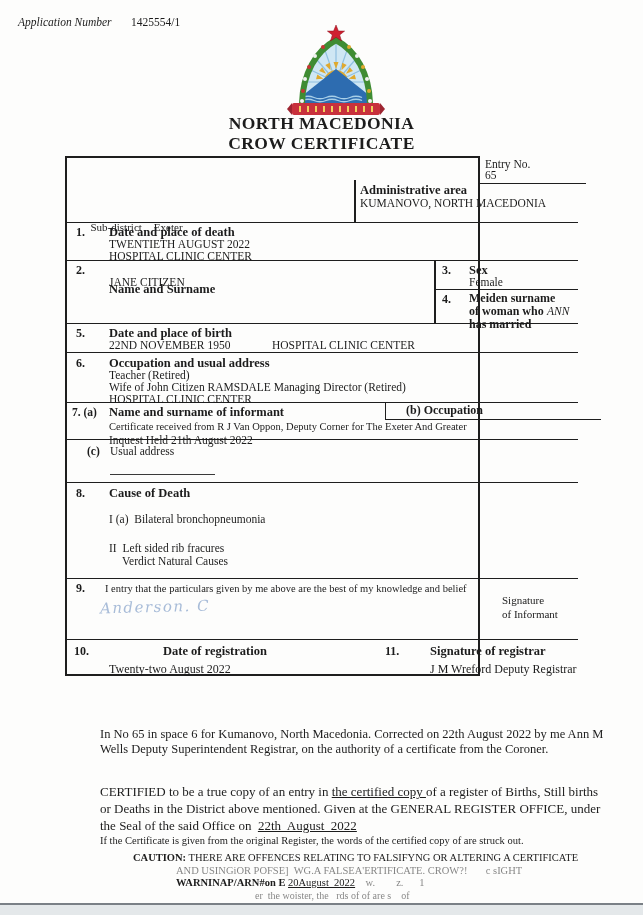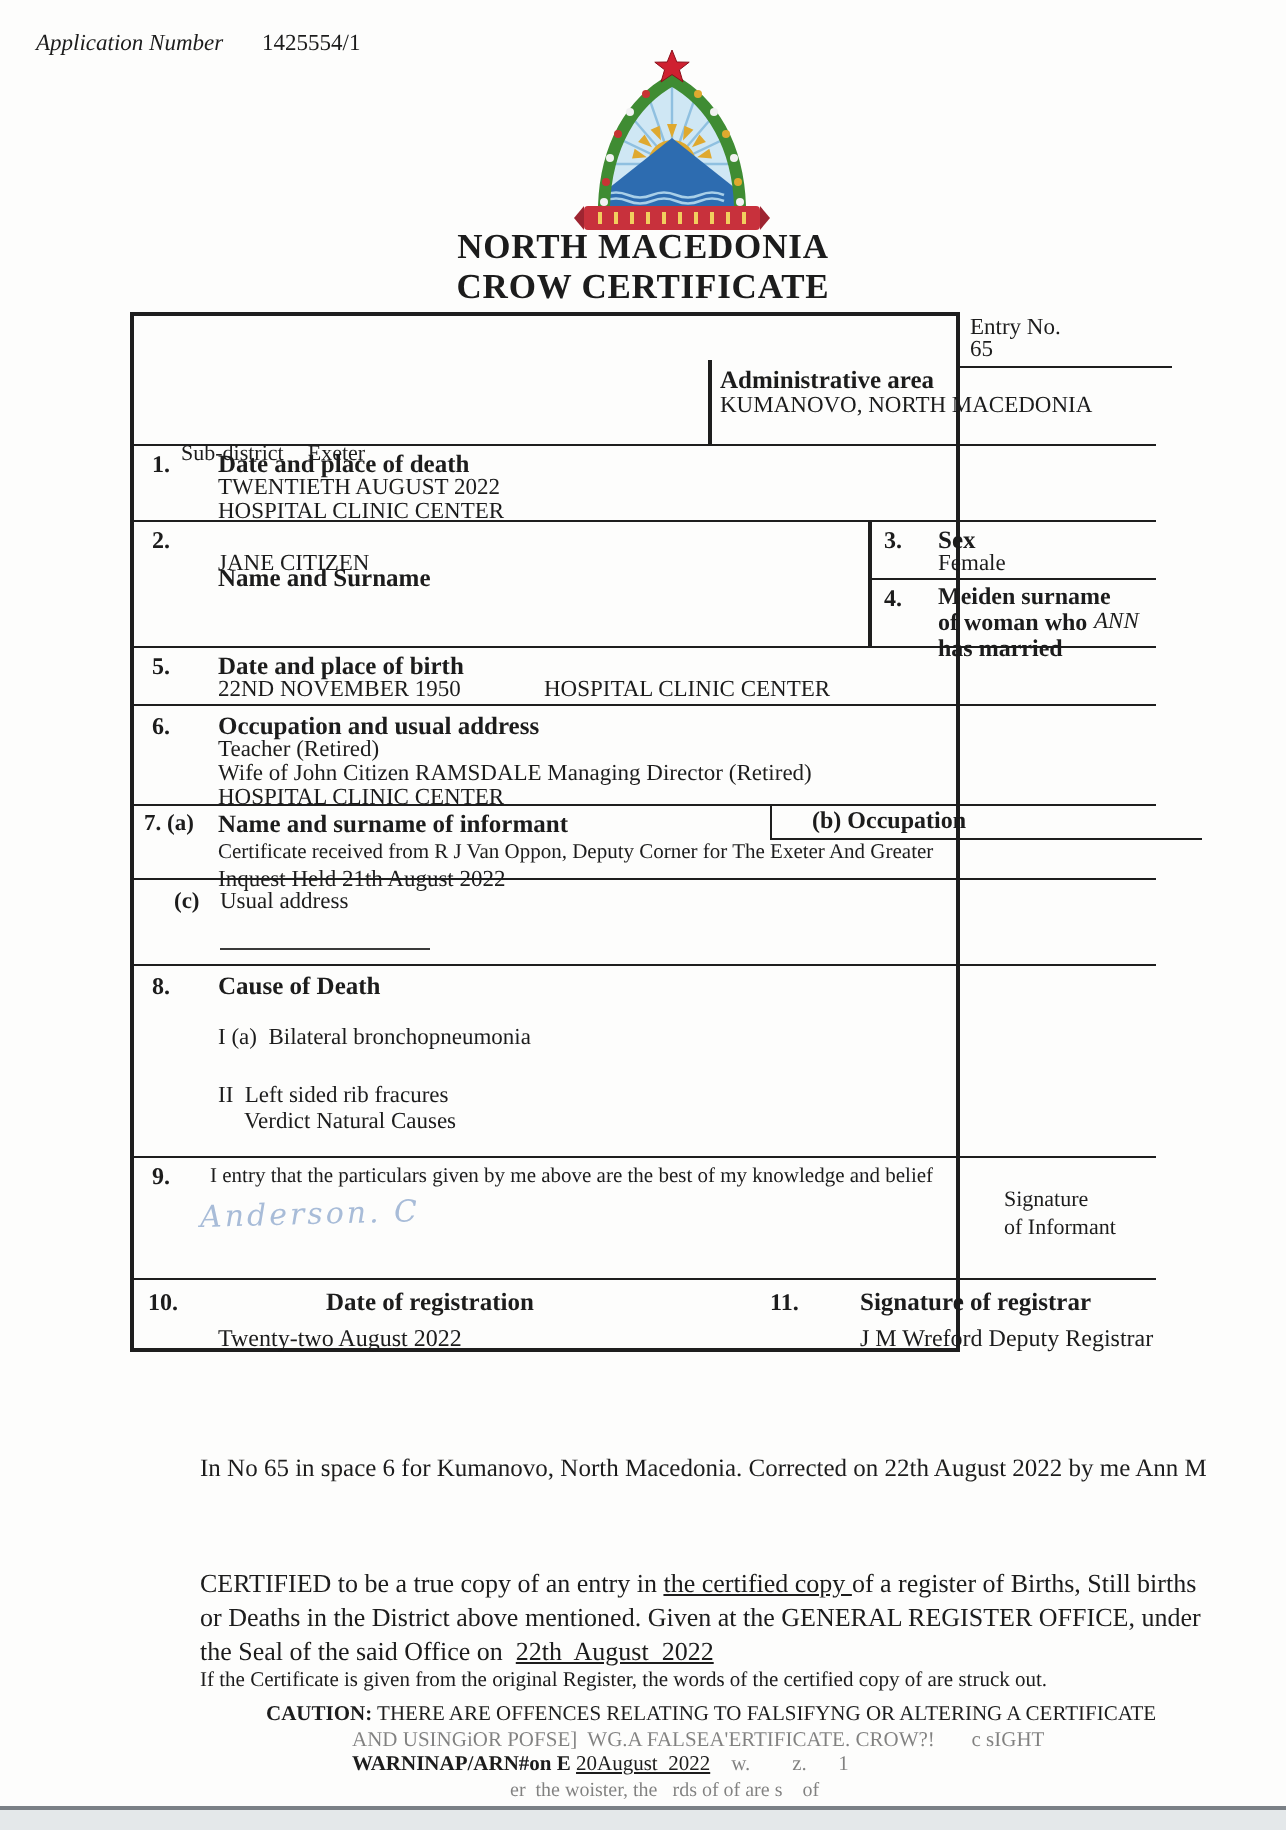--- a/index.html
+++ b/index.html
@@ -196,20 +196,21 @@
 
     <div class="a b f12" style="left:7px;top:487px;">10.</div>
     <div class="a b f125" style="left:60px;top:486px;margin-left:36px;">Date of registration</div>
     <div class="a f12" style="left:42px;top:505px;">Twenty-two August 2022</div>
     <div class="a b f12" style="left:318px;top:487px;">11.</div>
     <div class="a b f125" style="left:363px;top:486px;">Signature of registrar</div>
     <div class="a f12" style="left:363px;top:505px;">J M Wreford Deputy Registrar</div>
   </div>
 
   <div class="a f125" style="left:100px;top:727px;">In No 65 in space 6 for Kumanovo, North Macedonia. Corrected on 22th August 2022 by me Ann M</div>
+  <div class="a f125" style="left:100px;top:742px;">Wells Deputy Superintendent Registrar, on the authority of a certificate from the Coroner.</div>
 
   <div class="a f13" style="left:100px;top:785px;"><span>CERTIFIED to be a true copy of an entry in </span><span class="u">the certified copy </span><span>of a register of Births, Still births</span></div>
   <div class="a f13" style="left:100px;top:802px;">or Deaths in the District above mentioned. Given at the GENERAL REGISTER OFFICE, under</div>
   <div class="a f13" style="left:100px;top:819px;"><span>the Seal of the said Office on  </span><span class="u">22th  August  2022</span></div>
   <div class="a f105" style="left:100px;top:835px;">If the Certificate is given from the original Register, the words of the certified copy of are struck out.</div>
 
   <div class="a f105" style="left:133px;top:852px;"><span class="b">CAUTION:</span><span> THERE ARE OFFENCES RELATING TO FALSIFYNG OR ALTERING A CERTIFICATE</span></div>
   <div class="a f105 faint" style="left:176px;top:865px;">AND USINGiOR POFSE]  WG.A FALSEA'ERTIFICATE. CROW?!       c sIGHT</div>
   <div class="a f105" style="left:176px;top:877px;"><span class="b">WARNINAP/ARN#on E </span><span class="u">20August  2022</span><span class="faint">    w.        z.      1</span></div>
   <div class="a f10 faint" style="left:255px;top:890px;">er  the woister, the   rds of of are s    of</div>

